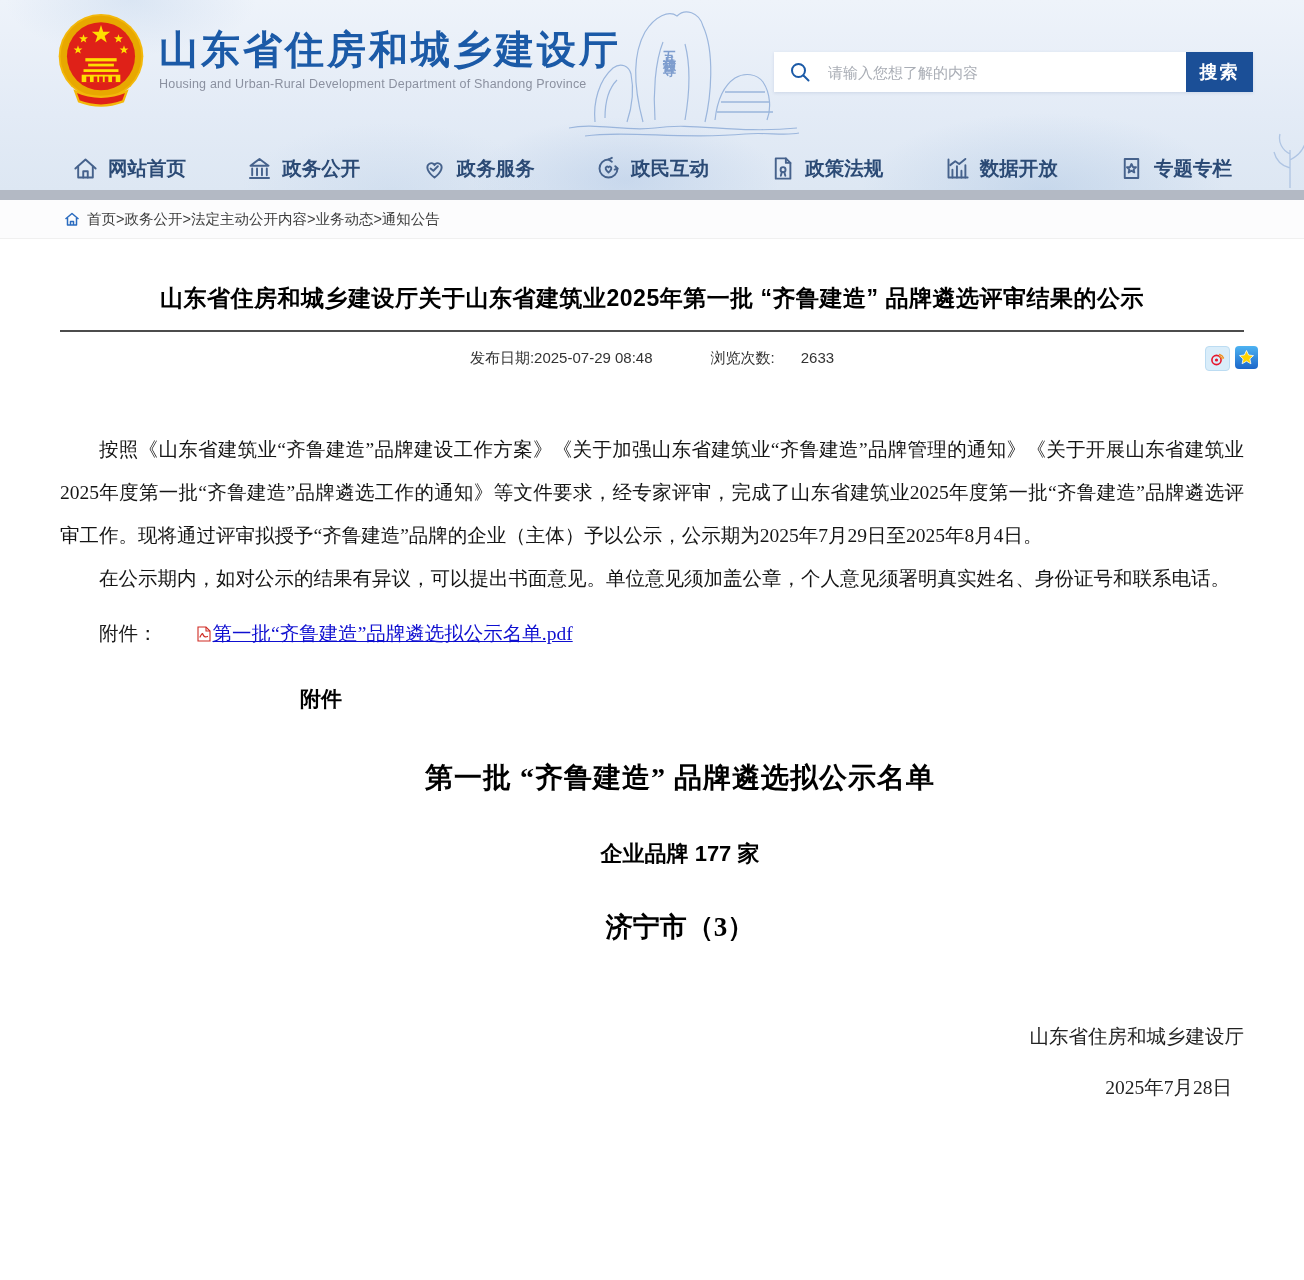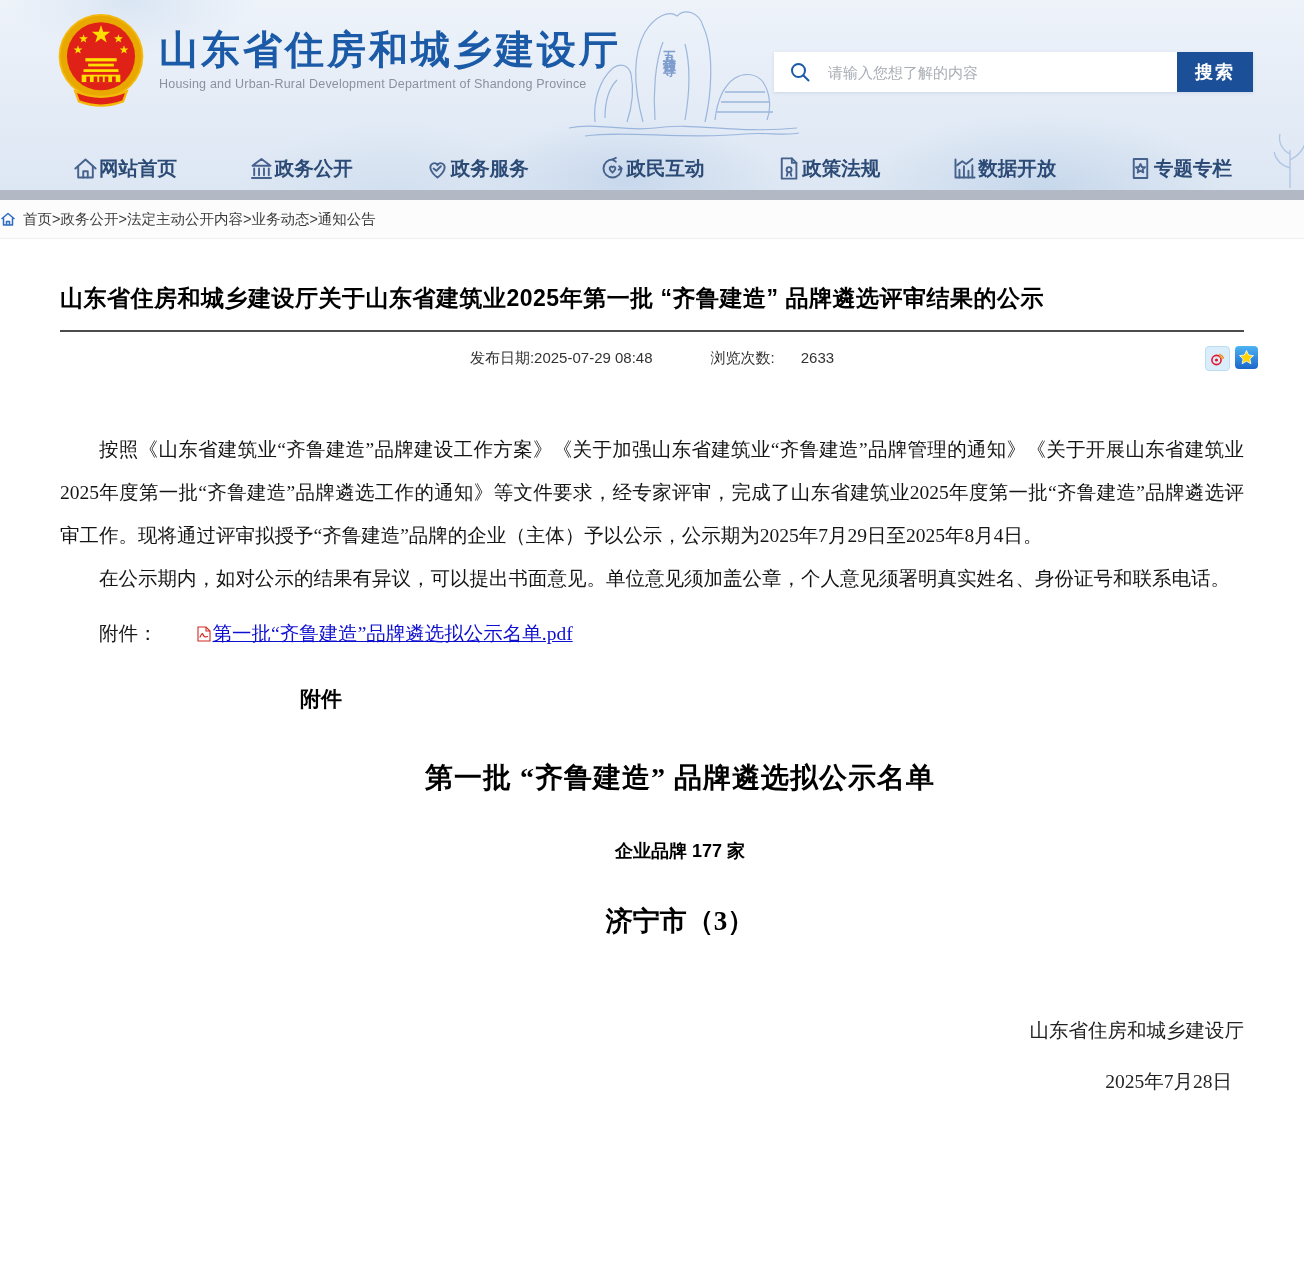--- a/index.html
+++ b/index.html
@@ -20,59 +20,59 @@
   .site-subtitle{font-size:12.5px;color:#8b91a0;margin-top:6px;letter-spacing:.2px;}
   .mountain{position:absolute;left:565px;top:2px;opacity:.85;}
   .mountain-caption{position:absolute;left:660px;top:40px;writing-mode:vertical-rl;font-family:"Liberation Serif",serif;
     font-size:13px;color:#5b82c0;opacity:.75;letter-spacing:4px;font-weight:bold;}
   .tree-decor{position:absolute;right:-6px;top:130px;opacity:.6;}
 
   .searchbar{position:absolute;right:51px;top:52px;width:479px;height:40px;display:flex;background:#fff;box-shadow:0 1px 3px rgba(60,90,140,.15);}
   .search-icon-wrap{width:52px;display:flex;align-items:center;justify-content:center;}
   .search-input{flex:1;border:0;outline:none;font-size:15px;color:#333;background:transparent;font-family:"Liberation Sans",sans-serif;}
   .search-input::placeholder{color:#a9adb5;}
-  .search-btn{width:76px;border:0;background:#1b4f97;color:#fff;font-size:18px;font-weight:bold;cursor:pointer;font-family:"Liberation Sans",sans-serif;letter-spacing:2px;}
+  .search-btn{width:67px;border:0;background:#1b4f97;color:#fff;font-size:18px;font-weight:bold;cursor:pointer;font-family:"Liberation Sans",sans-serif;letter-spacing:2px;}
 
   
   .nav{position:absolute;left:0;right:0;bottom:8px;display:flex;justify-content:space-between;padding:0 72px;}
-  .nav-item{display:flex;align-items:center;cursor:pointer;}
+  .nav-item{display:flex;align-items:center;gap:9px;cursor:pointer;}
   .nav-item svg{flex:0 0 auto;}
   .nav-label{font-size:19.5px;font-weight:bold;color:#2b4a75;}
 
   .gray-bar{height:10px;background:#b3b9c4;}
 
   
-  .breadcrumb{height:38px;display:flex;align-items:center;background:#fcfcfd;border-bottom:1px solid #f0f0f0;}
+  .breadcrumb{height:38px;display:flex;align-items:center;padding-left:64px;background:#fcfcfd;border-bottom:1px solid #f0f0f0;}
   .breadcrumb svg{margin-right:7px;}
   .crumb-text{font-size:14.5px;color:#3c3c3c;cursor:pointer;}
 
   
   .article{padding:0 60px 30px;background:#fff;}
-  .article-title{margin:44px 0 0;font-size:23px;font-weight:bold;color:#000;letter-spacing:.5px;}
+  .article-title{margin:44px 0 0;text-align:center;font-size:23px;font-weight:bold;color:#000;letter-spacing:.5px;}
   .title-rule{border:0;border-top:2px solid #4c4c4c;margin:16px 0 0;}
   .meta{position:relative;margin-top:17px;display:flex;justify-content:center;gap:58px;font-size:15px;color:#333;}
   .meta .views{display:flex;gap:26px;}
   .share{position:absolute;right:-14px;top:-3px;display:flex;gap:5px;}
   .share-btn{width:23px;height:23px;border-radius:4px;display:flex;align-items:center;justify-content:center;cursor:pointer;}
   .share-weibo{background:#d9edfa;border:1px solid #bcdcf2;}
   .share-qzone{background:linear-gradient(180deg,#4db3f2,#1b66c9);}
 
   .bodytext{margin-top:60px;font-family:"Liberation Serif",serif;font-size:19.5px;color:#151515;}
   .bodytext p{margin:0;line-height:43px;text-indent:2em;text-align:justify;}
 
   .attachment{font-family:"Liberation Serif",serif;font-size:19.5px;text-indent:2em;}
   .attachment a{color:#0f0fd0;text-decoration:underline;cursor:pointer;}
   .pdf-icon{display:inline-block;vertical-align:-2px;margin-right:2px;}
 
   
   .preview{margin-top:38px;font-family:"Liberation Serif",serif;color:#000;}
   .preview .inner{width:760px;margin-left:240px;}
   .pv-heading{font-size:21px;font-weight:bold;}
   .pv-title{margin-top:46px;text-align:center;font-size:28px;font-weight:bold;letter-spacing:1px;}
-  .pv-subtitle{margin-top:42px;text-align:center;font-size:18px;font-family:"Liberation Sans",sans-serif;font-weight:bold;}
+  .pv-subtitle{margin-top:42px;text-align:center;font-size:22px;font-family:"Liberation Sans",sans-serif;font-weight:bold;}
   .pv-city{margin-top:40px;text-align:center;font-size:27px;font-weight:bold;}
   .pv-company{margin-top:16px;text-align:center;font-size:32px;font-weight:bold;letter-spacing:2px;}
 
   .signature{margin-top:78px;font-family:"Liberation Serif",serif;font-size:19.5px;color:#222;text-align:right;}
   .sig-org{padding-right:0;}
   .sig-date{margin-top:24px;padding-right:12px;}
 </style>
 </head>
 <body>
 

